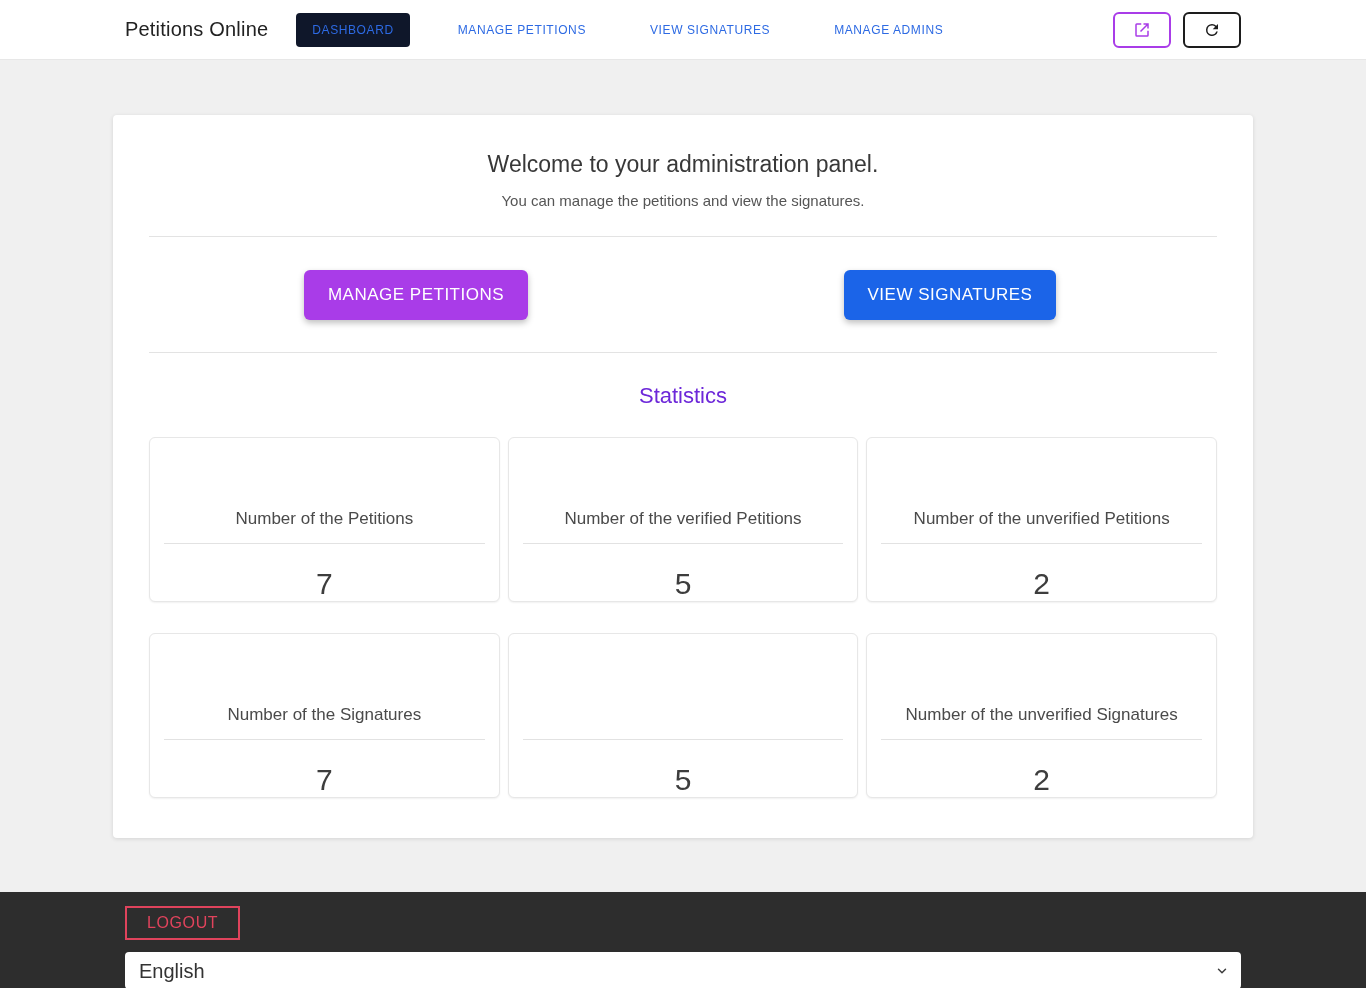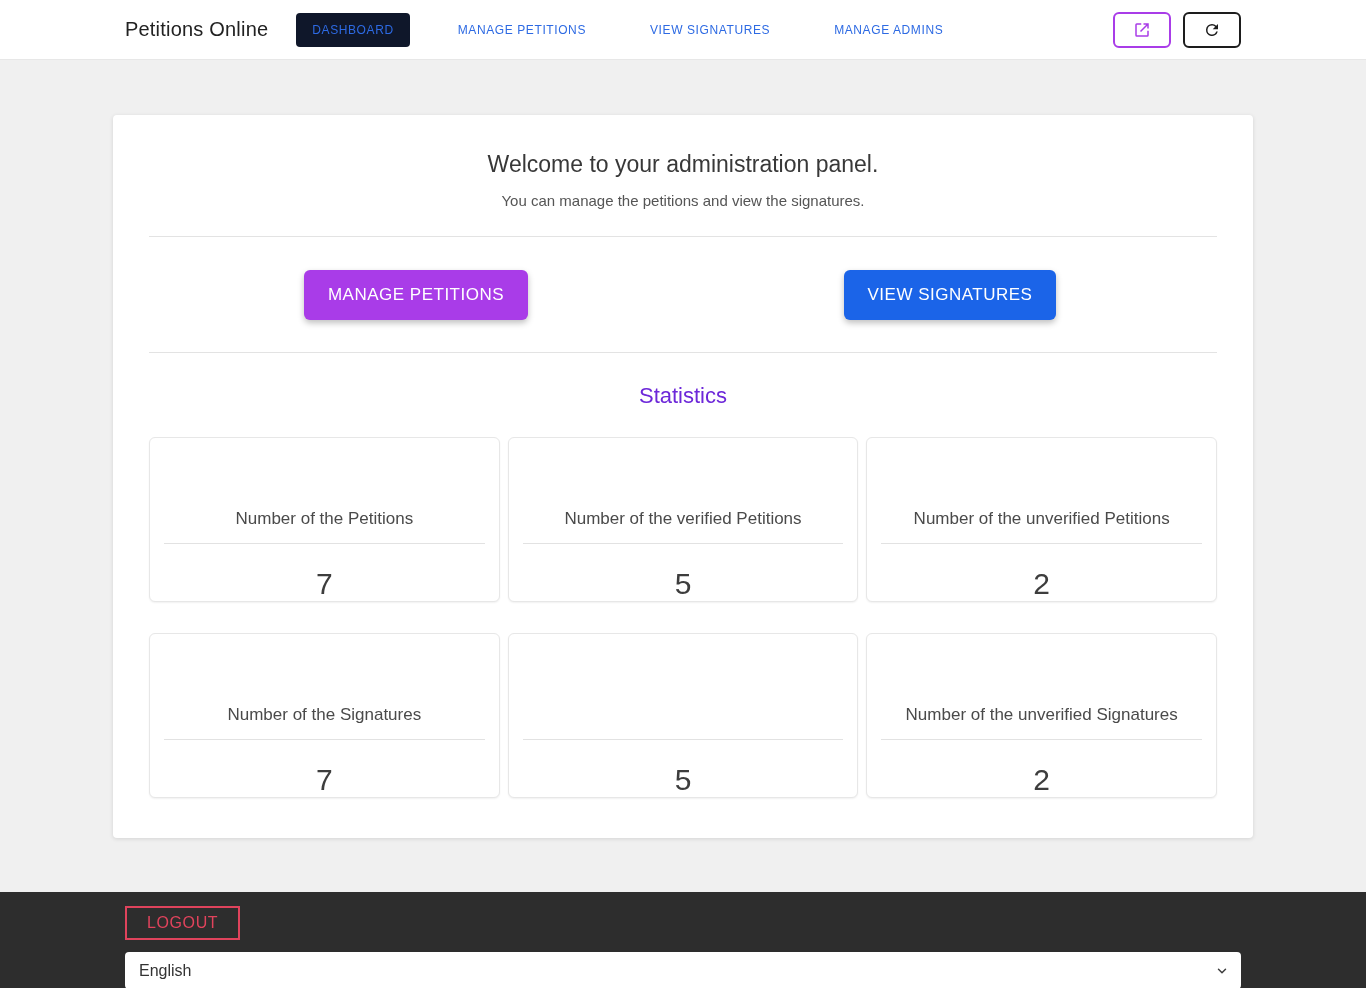--- a/index.html
+++ b/index.html
@@ -94,21 +94,21 @@
   .footer-container{width:1140px;margin:0 auto;padding:0 12px;}
   .logout-btn{
     background:transparent;border:2px solid var(--logout-red);
     color:var(--logout-red);border-radius:0;
     font-family:inherit;font-size:16px;letter-spacing:0.6px;
     padding:6px 20px;cursor:pointer;margin-bottom:12px;display:inline-block;
   }
   .select-wrap{position:relative;width:100%;}
   .lang-select{
     width:100%;height:37px;border:none;border-radius:4px;
-    background:#fff;color:#333;font-family:inherit;font-size:16px;
+    background:#fff;color:#333;font-family:inherit;font-size:20px;
     padding:0 34px 0 14px;appearance:none;-webkit-appearance:none;cursor:pointer;
   }
   .select-chevron{
     position:absolute;right:12px;top:50%;transform:translateY(-50%);
     color:#3d3d3d;pointer-events:none;display:flex;
   }
   .copyright{font-size:13px;margin:13px 0 0;}
 </style>
 </head>
 <body>

